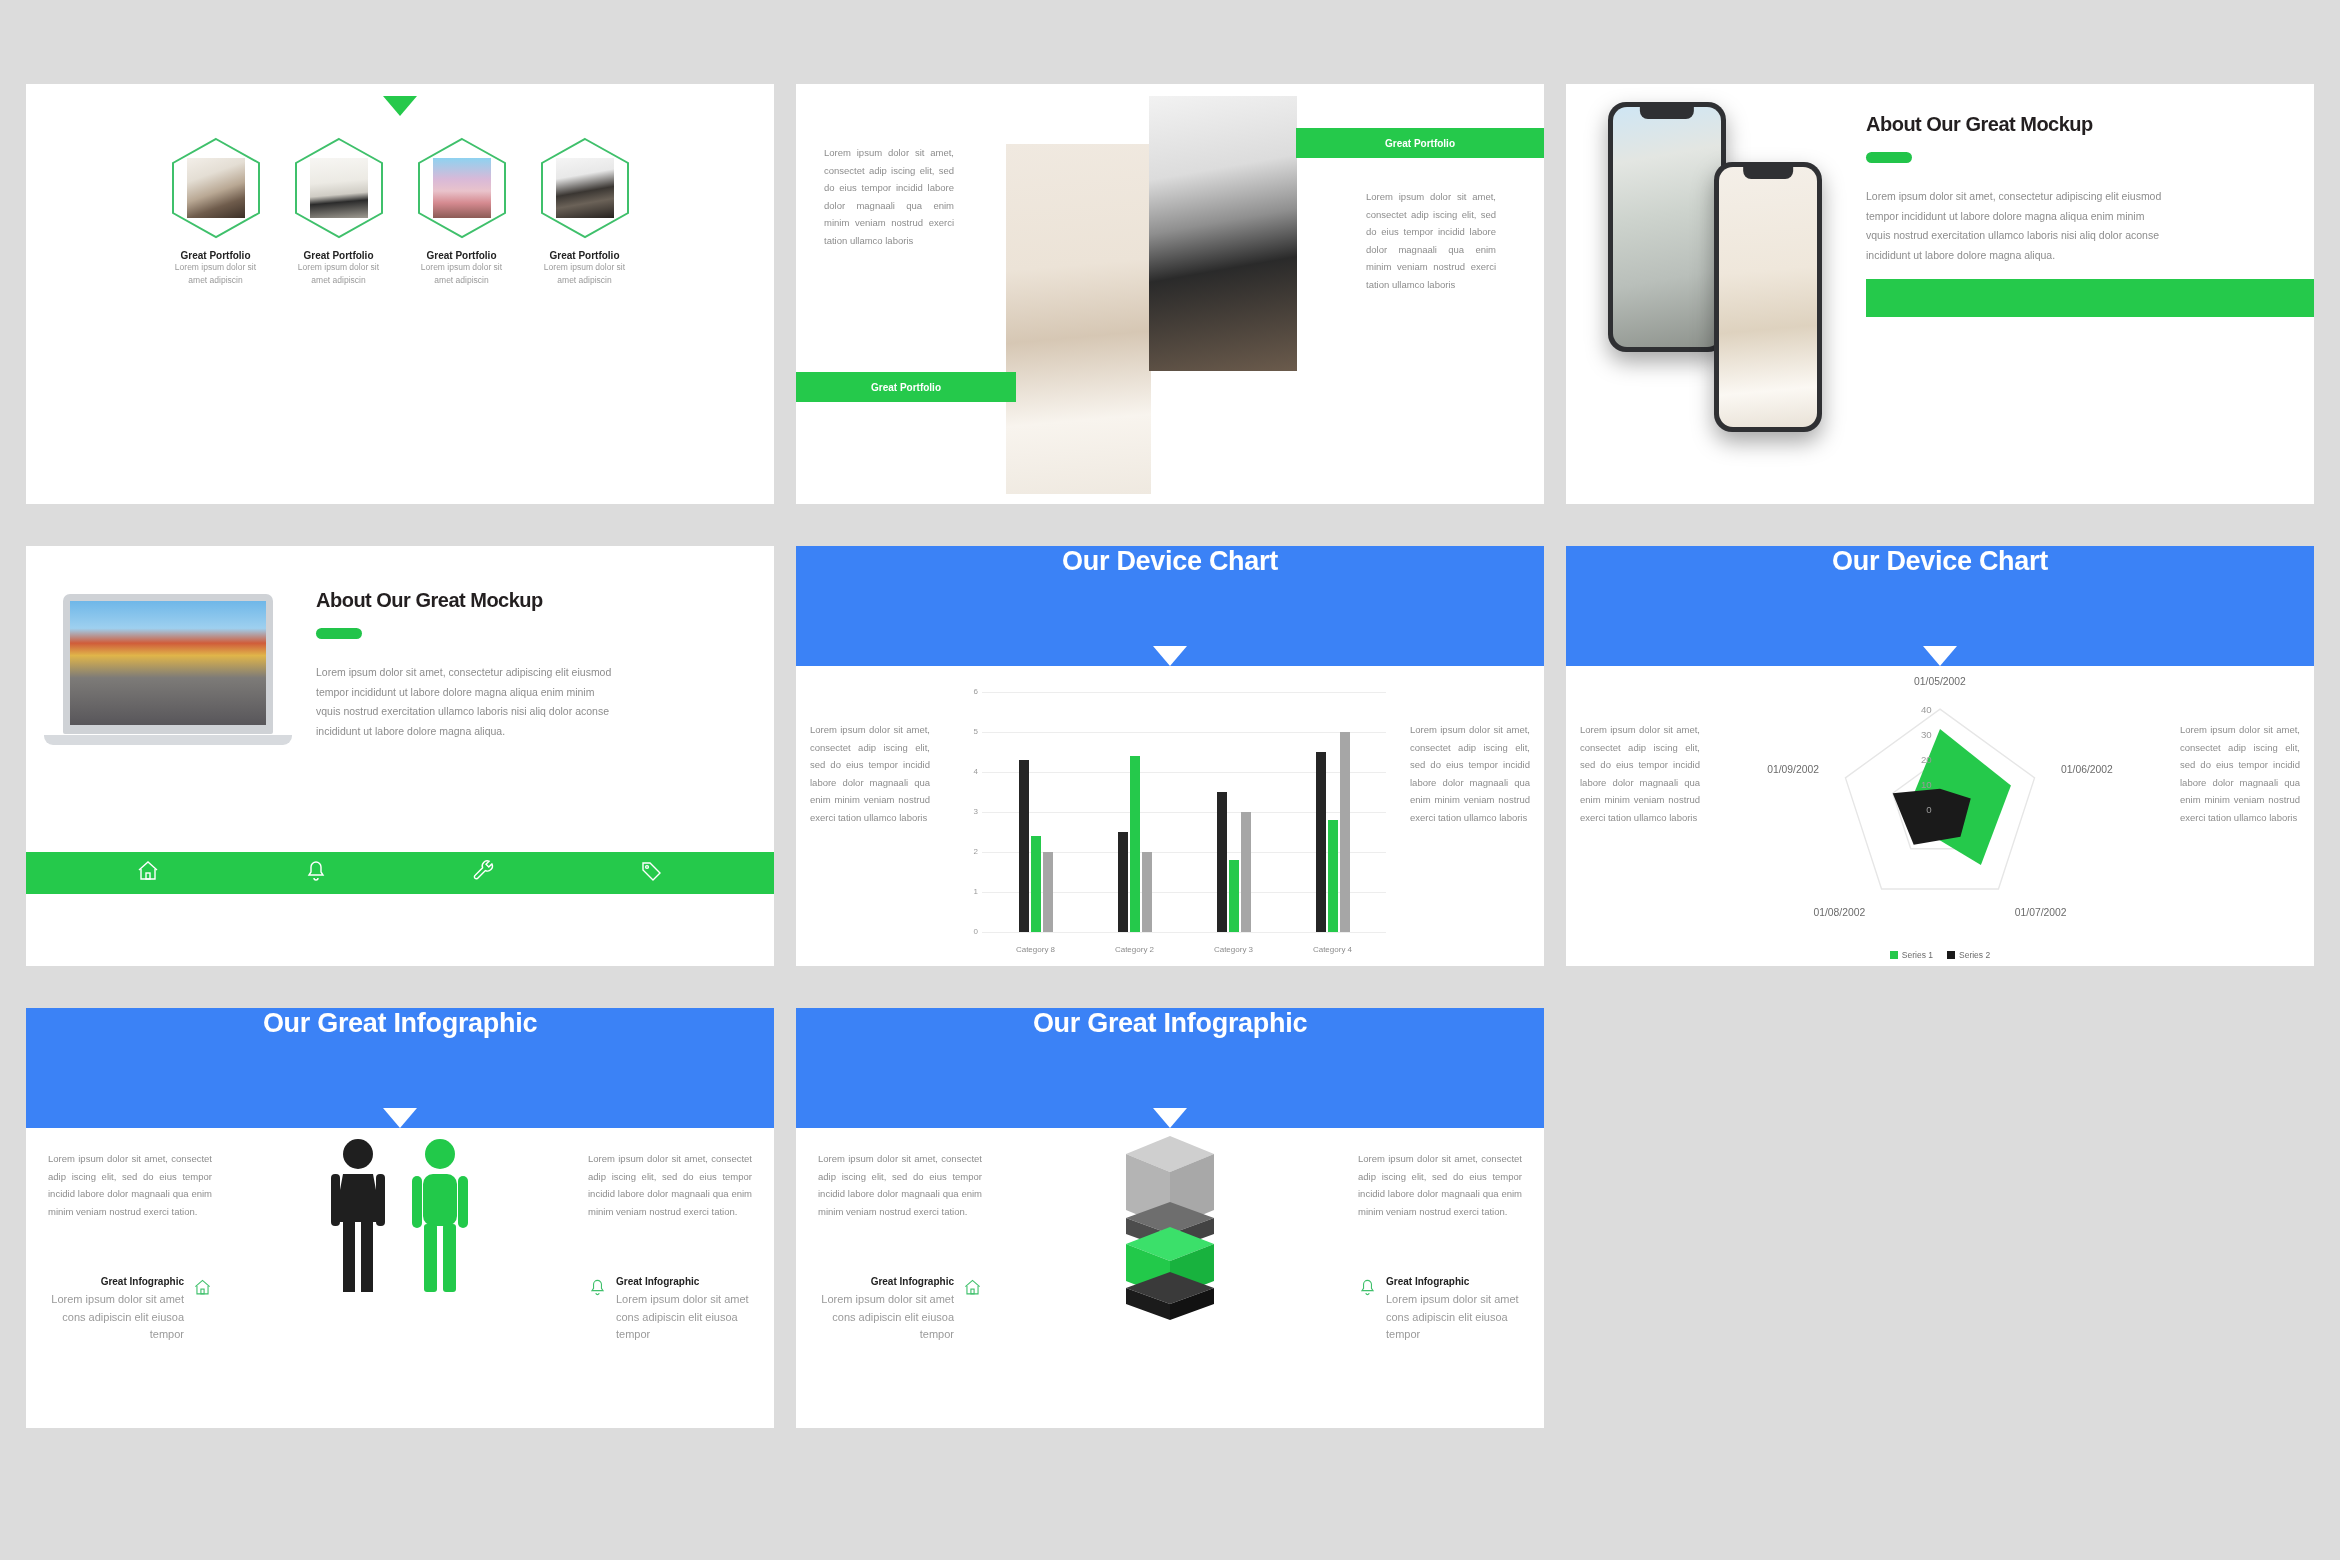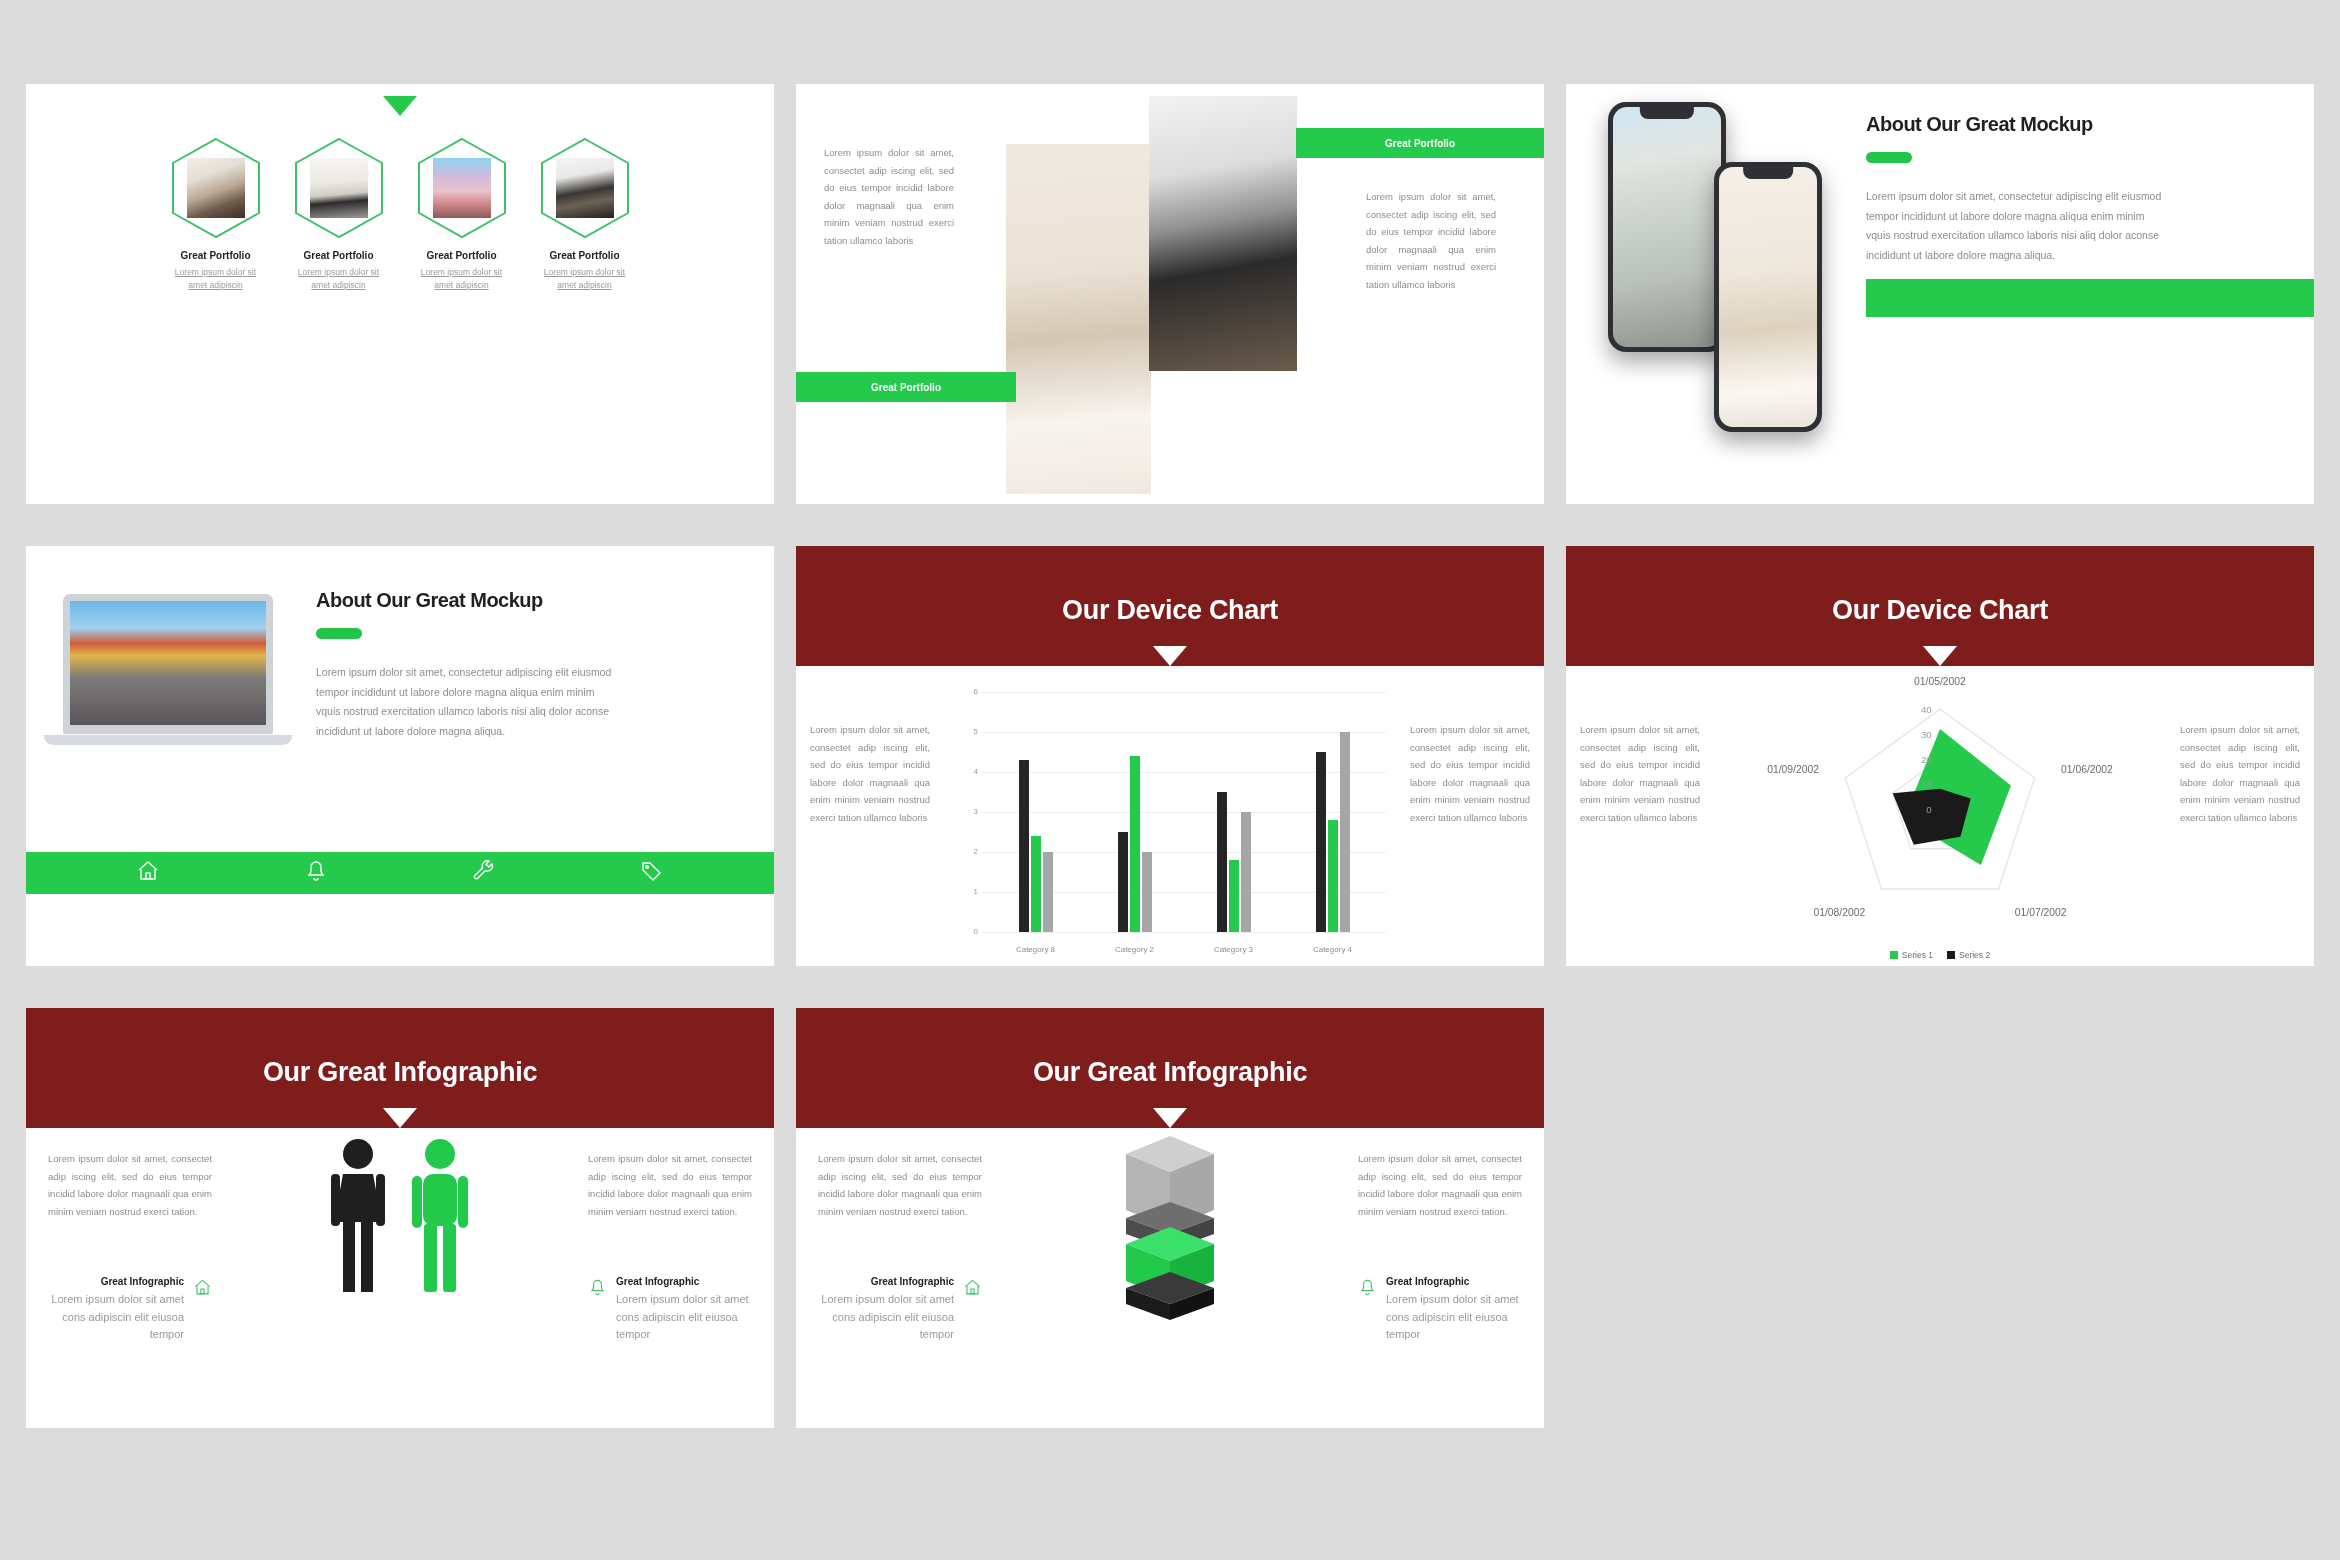--- a/index.html
+++ b/index.html
@@ -54,25 +54,25 @@
   }
   .green-band {
     background: #25C94B;
     color: #fff;
     display: flex;
     align-items: center;
     justify-content: center;
     font-weight: bold;
   }
   .band-title {
-    background: #7f1d1d;
+    background: #3b82f6;
     display: flex;
     flex-direction: column;
     align-items: center;
-    justify-content: flex-end;
+    justify-content: space-between;
     gap: 20px;
   }
   .band-title .t {
     color: #ffffff;
     font-size: 27px;
     font-weight: bold;
     letter-spacing: -0.3px;
   }
   .green-pill {
     width: 46px; height: 11px;
@@ -93,21 +93,21 @@
   .hex svg { position: absolute; inset: 0; }
   .hex .photo {
     width: 58px; height: 60px;
     position: relative; z-index: 2;
     background-size: cover; background-position: center;
   }
   .cap-title {
     font-size: 10px; font-weight: bold; color: #222; margin-top: 10px;
   }
   .cap-body {
-    font-size: 8.5px; color: #9a9a9a; text-align: center; line-height: 1.55; margin-top: 5px; text-decoration: underline;
+    font-size: 8.5px; color: #9a9a9a; text-align: center; line-height: 1.55; 
   }
 
   
   .ph1 { background:
       linear-gradient(160deg,#f3efe9 0%,#e4ded4 30%,#b9a894 55%,#6f5c4c 75%,#3b2f26 100%); }
   .ph2 { background:
       linear-gradient(175deg,#f7f6f3 0%,#eceae4 40%,#cfccc4 60%,#2b2b2b 72%,#9f9b92 100%); }
   .ph3 { background:
       linear-gradient(180deg,#8fd2f0 0%,#d8b9d8 35%,#e9c3cb 55%,#d58a90 75%,#8c5b56 100%); }
   .ph4 { background:

